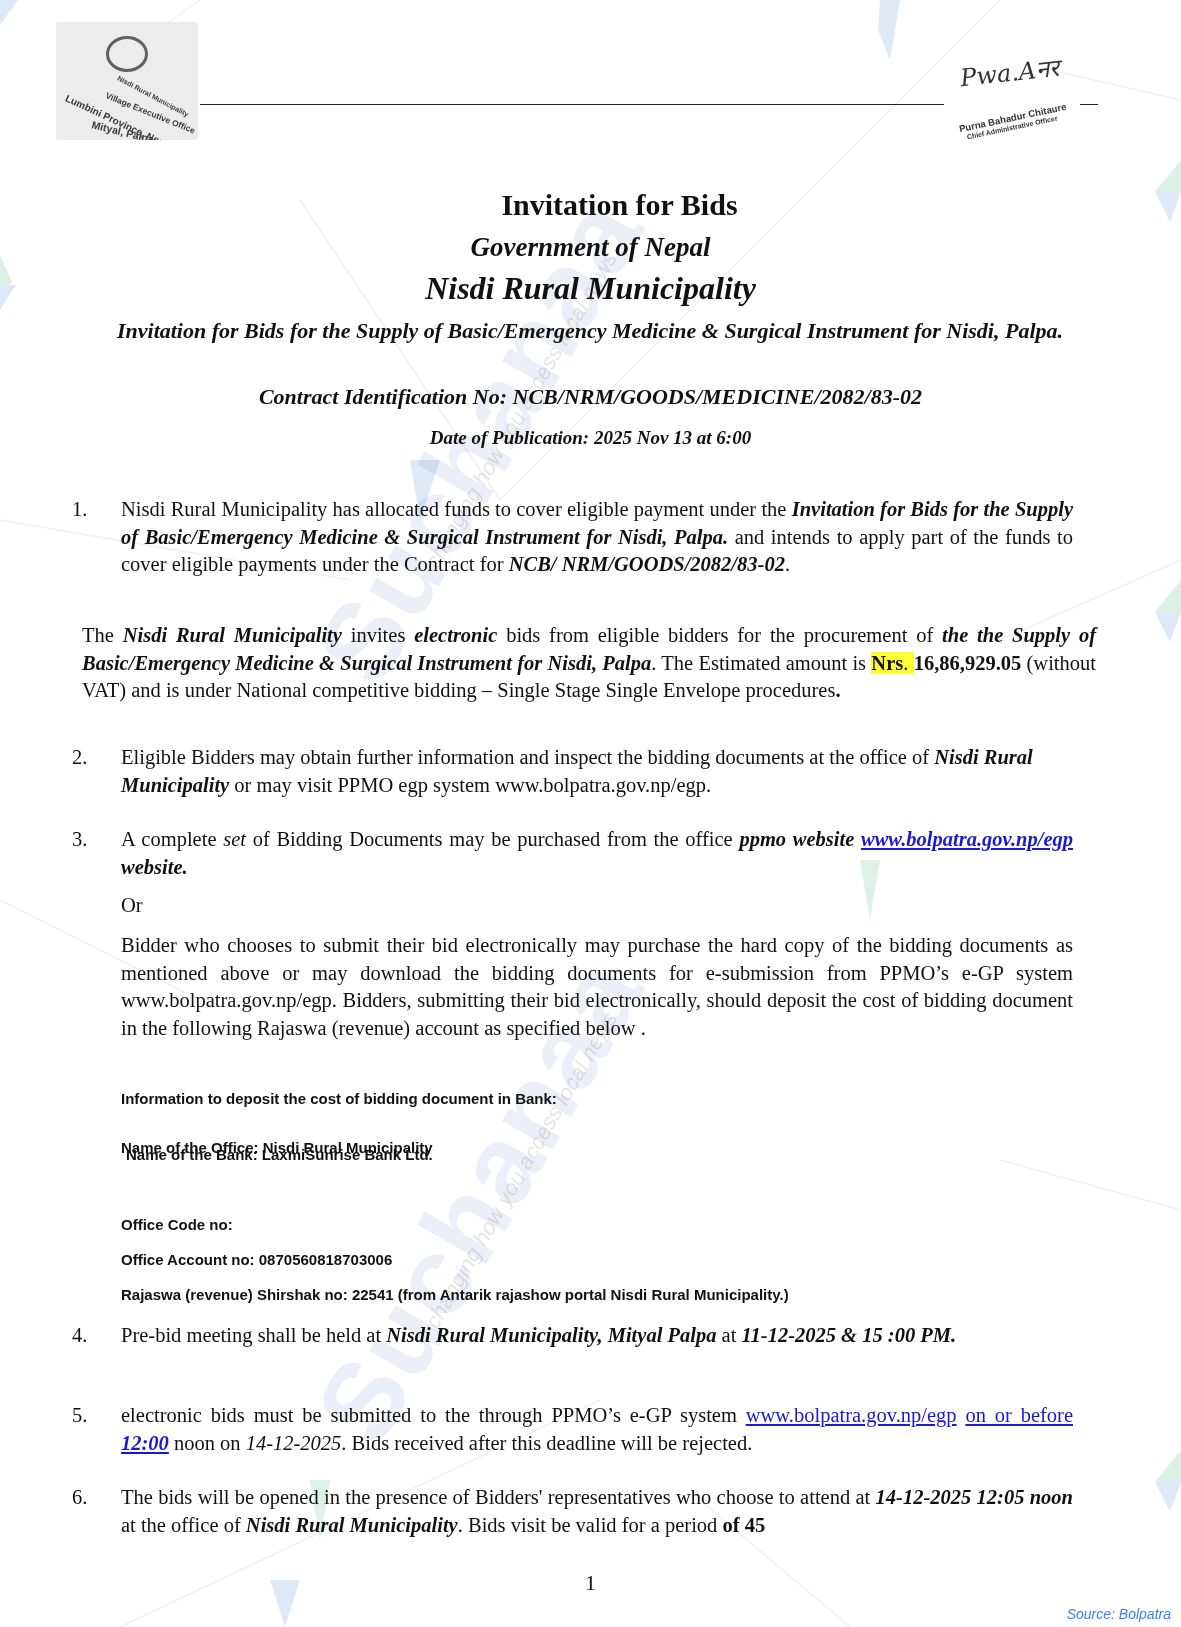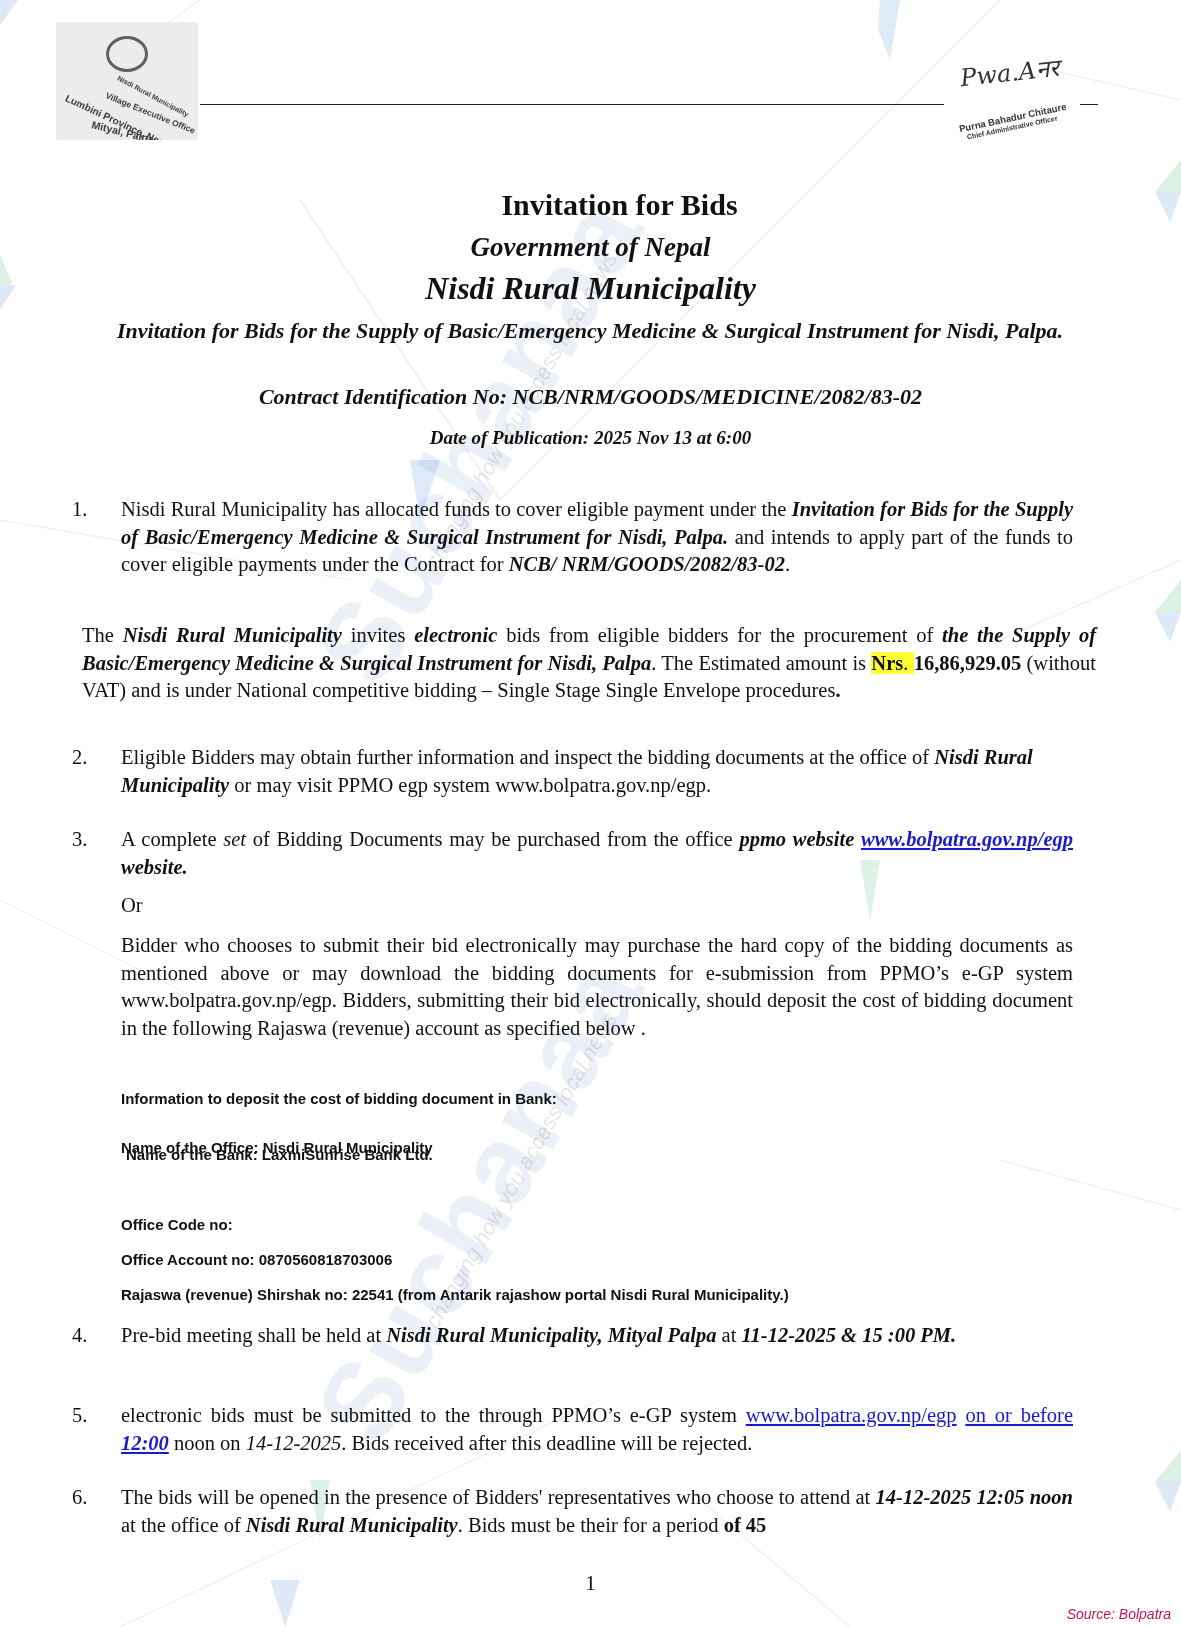--- a/index.html
+++ b/index.html
@@ -57,21 +57,21 @@
 
     .para { position: absolute; font-size: 20.5px; line-height: 27.5px; text-align: justify; }
     .num { position: absolute; font-size: 20.5px; line-height: 27.5px; }
     .i { font-style: italic; }
     .b { font-weight: bold; }
     .bi { font-style: italic; font-weight: bold; }
     .hl { background: #ffff33; }
     .link { color: #1a1acc; text-decoration: underline; }
     .bank { position: absolute; left: 121px; font-family: "Liberation Sans", sans-serif; font-weight: bold; font-size: 15px; }
     .page-no { position: absolute; left: 0; width: 1181px; top: 1570px; text-align: center; font-size: 22px; }
-    .source { position: absolute; right: 10px; top: 1606px; font-family: "Liberation Sans", sans-serif; font-style: italic; font-size: 14px; color: #be185d; }
+    .source { position: absolute; right: 10px; top: 1606px; font-family: "Liberation Sans", sans-serif; font-style: italic; font-size: 14px; color: #3b82f6; }
   </style>
 </head>
 <body>
 
 <div class="wm">
   <div class="wm-text" style="left:290px; top:640px;">Suchanaa</div>
   <div class="wm-sub" style="left:420px; top:560px;">changing how you access local news</div>
   <div class="wm-text" style="left:290px; top:1400px;">Suchanaa</div>
   <div class="wm-sub" style="left:420px; top:1320px;">changing how you access local news</div>
   <svg style="position:absolute;left:0;top:0;" width="1181" height="1627">
@@ -146,16 +146,16 @@
 <div class="bank" style="top:1251px;">Office Account no: 0870560818703006</div>
 <div class="bank" style="top:1286px;">Rajaswa (revenue) Shirshak no: 22541 (from Antarik rajashow portal Nisdi Rural Municipality.)</div>
 
 <div class="num" style="left:72px; top:1322px;">4.</div>
 <div class="para" style="left:121px; top:1322px; width:952px;"><span>Pre-bid meeting shall be held at </span><span class="bi">Nisdi Rural Municipality, Mityal Palpa</span><span> at </span><span class="bi">11-12-2025 &amp; 15 :00 PM.</span></div>
 
 <div class="num" style="left:72px; top:1402px;">5.</div>
 <div class="para" style="left:121px; top:1402px; width:952px;"><span> electronic bids must be submitted to the through PPMO’s e-GP system </span><a class="link">www.bolpatra.gov.np/egp</a> <a class="link"><span>on or before </span><span class="bi">12:00</span></a><span> noon  on  </span><span class="i">14-12-2025</span><span>. Bids received after this deadline will be rejected.</span></div>
 
 <div class="num" style="left:72px; top:1484px;">6.</div>
-<div class="para" style="left:121px; top:1484px; width:952px;"><span>The bids will be opened in the presence of Bidders' representatives who choose to attend at </span><span class="bi">14-12-2025  12:05 noon</span><span>  at the office of </span><span class="bi">Nisdi Rural Municipality</span><span>. Bids must be their for a period </span><span class="b">of 45</span></div>
+<div class="para" style="left:121px; top:1484px; width:952px;"><span>The bids will be opened in the presence of Bidders' representatives who choose to attend at </span><span class="bi">14-12-2025  12:05 noon</span><span>  at the office of </span><span class="bi">Nisdi Rural Municipality</span><span>. Bids visit be valid for a period </span><span class="b">of 45</span></div>
 
 <div class="page-no">1</div>
 <div class="source">Source: Bolpatra</div>
 
 </body></html>

